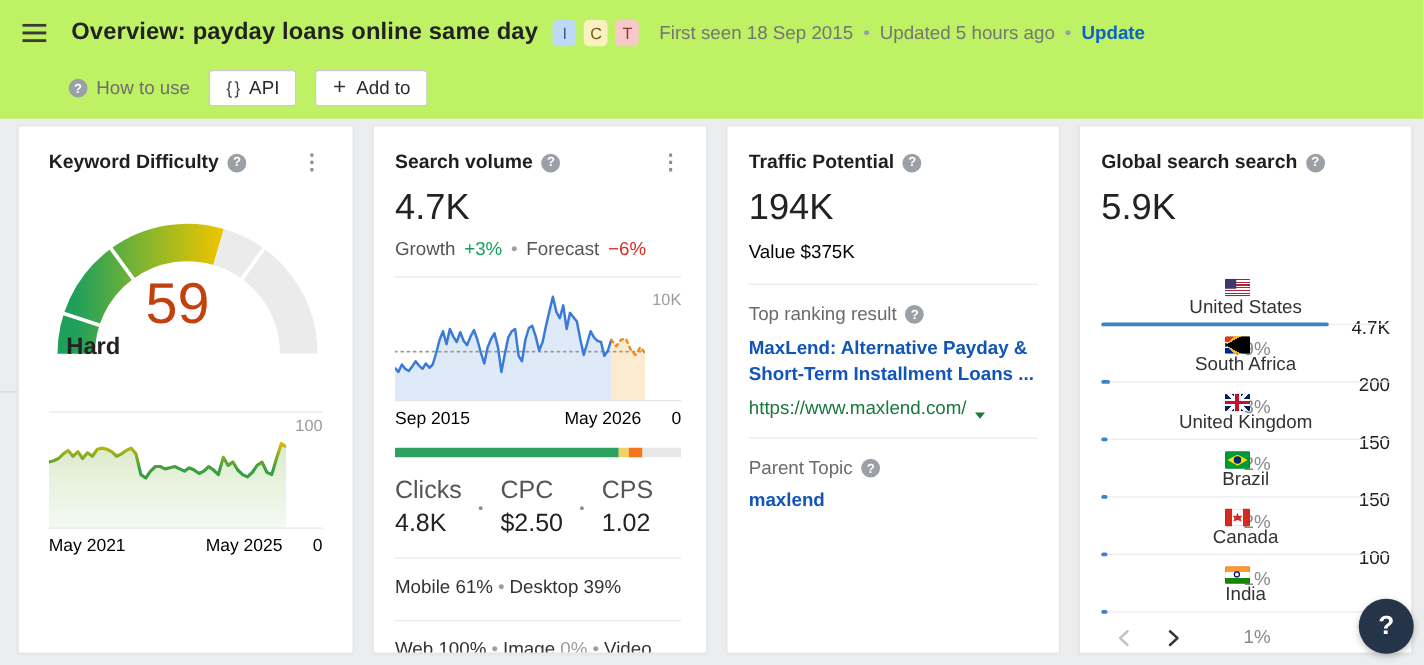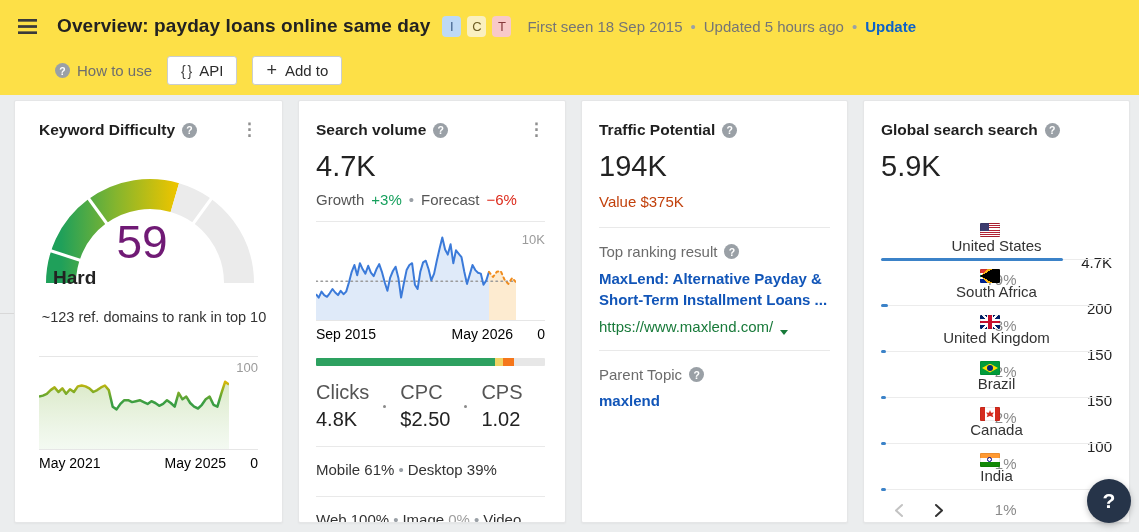--- a/index.html
+++ b/index.html
@@ -3,21 +3,21 @@
 <meta charset="utf-8">
 <style>
   html,body{margin:0;padding:0;}
   body{
     width:1139px;height:532px;position:relative;overflow:hidden;
     background:#ebedee;color:#333;
     font-family:"Liberation Sans", sans-serif;
     -webkit-font-smoothing:antialiased;
   }
   
-  .topbar{height:95px;background:#fde047;}
+  .topbar{height:95px;background:#bef264;}
   .topbar-row1{display:flex;align-items:center;padding:15px 0 0 18px;}
   .hamburger{width:19px;height:15px;cursor:pointer;flex:none;
     background:linear-gradient(#3a3a3a 0 2.5px,transparent 2.5px);
     background-size:100% 6.2px;background-repeat:repeat-y;}
   .page-title{margin:0 0 0 20px;font-size:19px;font-weight:bold;color:#222;letter-spacing:.1px;}
   .badges{display:flex;gap:6px;margin-left:12px;}
   .badge{display:inline-flex;align-items:center;justify-content:center;
     width:19px;height:21px;border-radius:4px;font-size:13px;cursor:default;}
   .meta{display:flex;align-items:center;gap:8px;margin-left:16px;font-size:15px;color:#757575;}
   .meta .bullet::before{content:"•";color:#9aa0a6;}
@@ -38,25 +38,25 @@
   .card-kd{width:269px;padding:20px 24px;}
   .card-sv{width:268px;padding:20px 20px 20px 17px;}
   .card-tp{width:267px;padding:20px 17px;}
   .card-gv{width:267px;padding:20px 17px;}
   .card-title-row{display:flex;align-items:center;gap:7px;}
   .card-title{font-size:15.5px;font-weight:bold;color:#1f1f1f;}
   .kebab{margin-left:auto;color:#8f8f8f;cursor:pointer;line-height:10px;}
   .kebab::before{content:"\22EE";font-size:17px;font-weight:bold;}
   .big-value{font-size:29px;color:#222;margin-top:11px;}
   .divider{border-top:1px solid #e9e9e9;margin:13px 0 0;}
-  .muted-line{color:#c2410c;font-size:15px;margin-top:10px;}
+  .muted-line{color:#000000;font-size:15px;margin-top:10px;}
   
   .gauge-wrap{position:relative;width:222px;height:138px;margin:24px auto 0;}
   .gauge-num{position:absolute;left:0;right:16px;top:52px;text-align:center;
-    font-size:46px;color:#701a75;}
+    font-size:46px;color:#c2410c;}
   .gauge-cat{position:absolute;left:14px;right:0;top:104px;text-align:left;
     font-size:19px;font-weight:bold;color:#222;}
   .kd-desc{margin:6px auto 0;width:230px;text-align:center;font-size:14.5px;color:#333;line-height:1.45;}
   .mini-chart{position:relative;margin-top:28px;}
   .plot{position:relative;border-top:1px solid #e6e6e6;border-bottom:1px solid #e6e6e6;}
   .kd-plot{height:92px;}
   .sv-plot{height:86px;margin-top:12px;border-top:none;}
   .axis-max{position:absolute;top:3px;right:0;font-size:13px;color:#9b9b9b;}
   .sv-plot .axis-max{top:-2px;}
   .plot svg{position:absolute;left:0;bottom:0;}
@@ -188,21 +188,20 @@
           </defs>
           <path d="M 22 119.99999999999999 A 89 89 0 0 1 135.8302084374914 34.53386197475207" stroke="url(#ggrad)" stroke-width="30" fill="none"></path>
           <path d="M 135.8302084374914 34.53386197475207 A 89 89 0 0 1 200 120" stroke="#ebebeb" stroke-width="30" fill="none"></path>
           <line x1="42.52393082674895" y1="97.75077640500378" x2="10.188009272713728" y2="87.24419859625556" stroke="#fff" stroke-width="3"></line>
           <line x1="68.67946183494195" y1="61.75077640500378" x2="48.69476325699786" y2="34.24419859625557" stroke="#fff" stroke-width="3"></line>
           <line x1="153.32053816505805" y1="61.75077640500378" x2="173.30523674300213" y2="34.24419859625557" stroke="#fff" stroke-width="3"></line>
         </svg>
       <div class="gauge-num">59</div>
       <div class="gauge-cat">Hard</div>
     </div>
-    <div class="kd-desc">~123 ref. domains to rank in top 10</div>
     <div class="mini-chart">
       <div class="plot kd-plot">
         <span class="axis-max">100</span>
         <svg id="kd-svg" width="190" height="92">
             <defs>
     <linearGradient id="kdl" x1="0" y1="0" x2="0" y2="1">
       <stop offset="0" stop-color="#d9b808"></stop>
                 <stop offset="0.35" stop-color="#86ad22"></stop>
                 <stop offset="0.75" stop-color="#3a9e44"></stop>
     </linearGradient>

